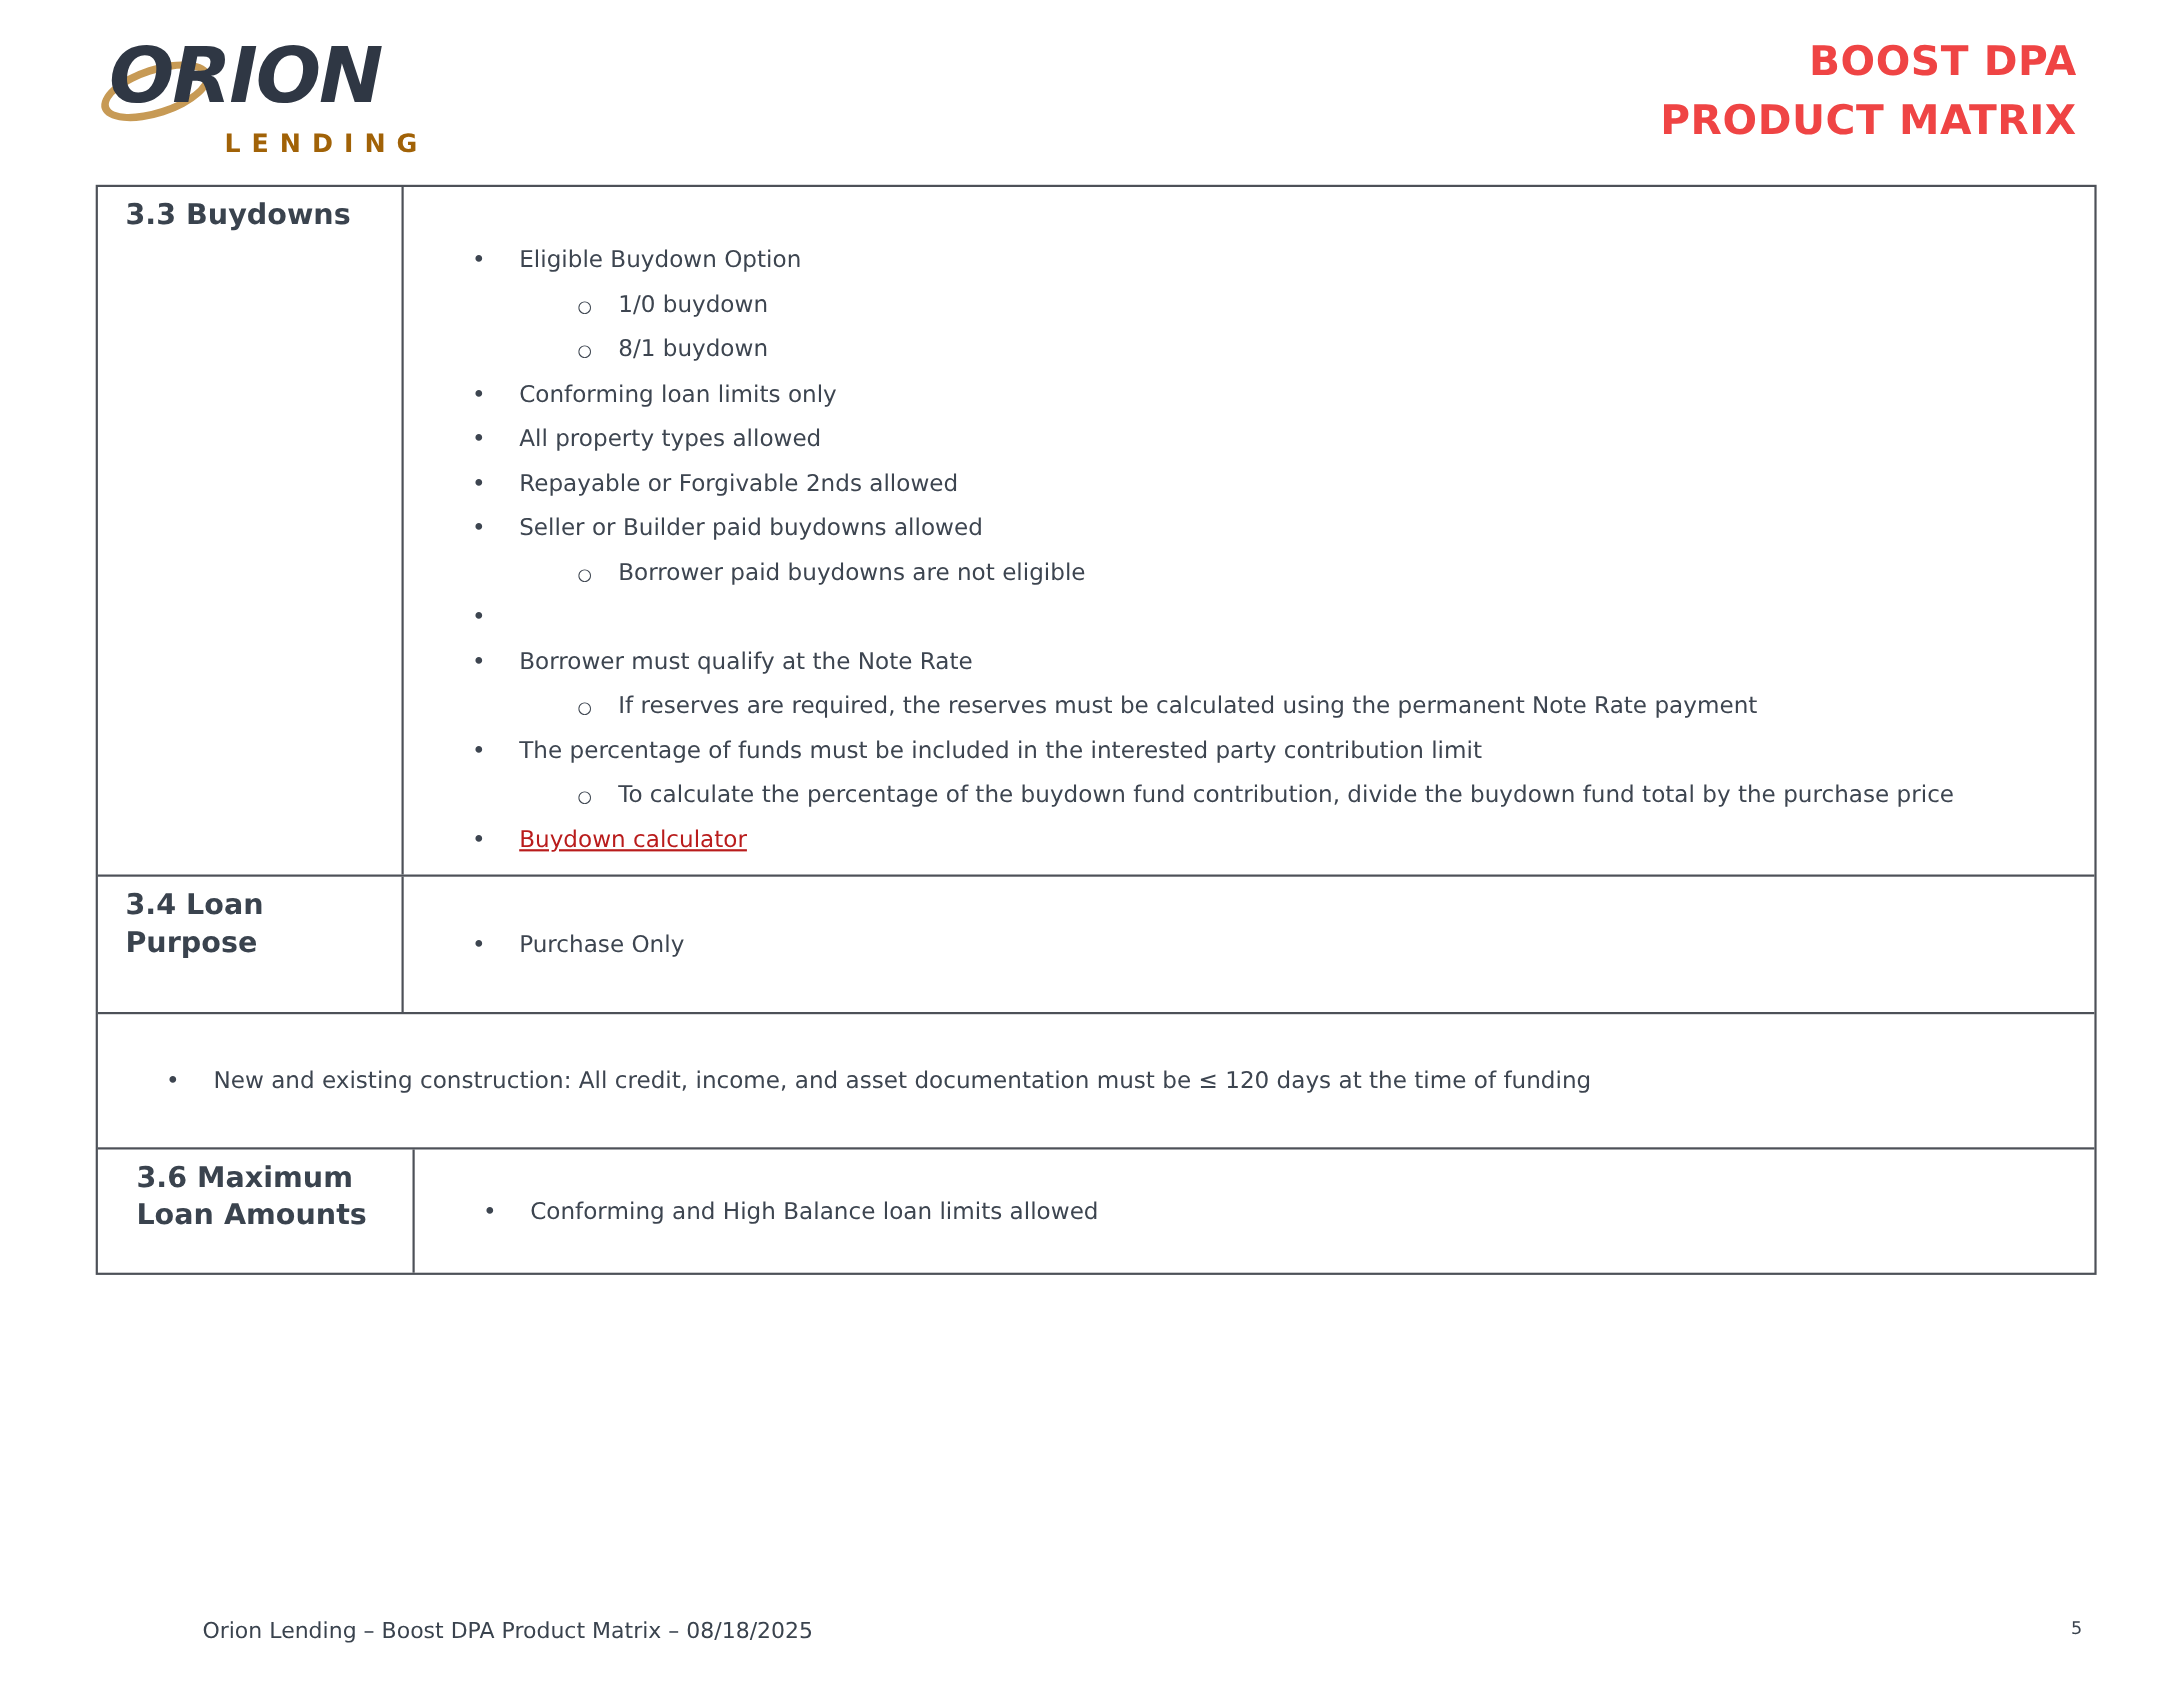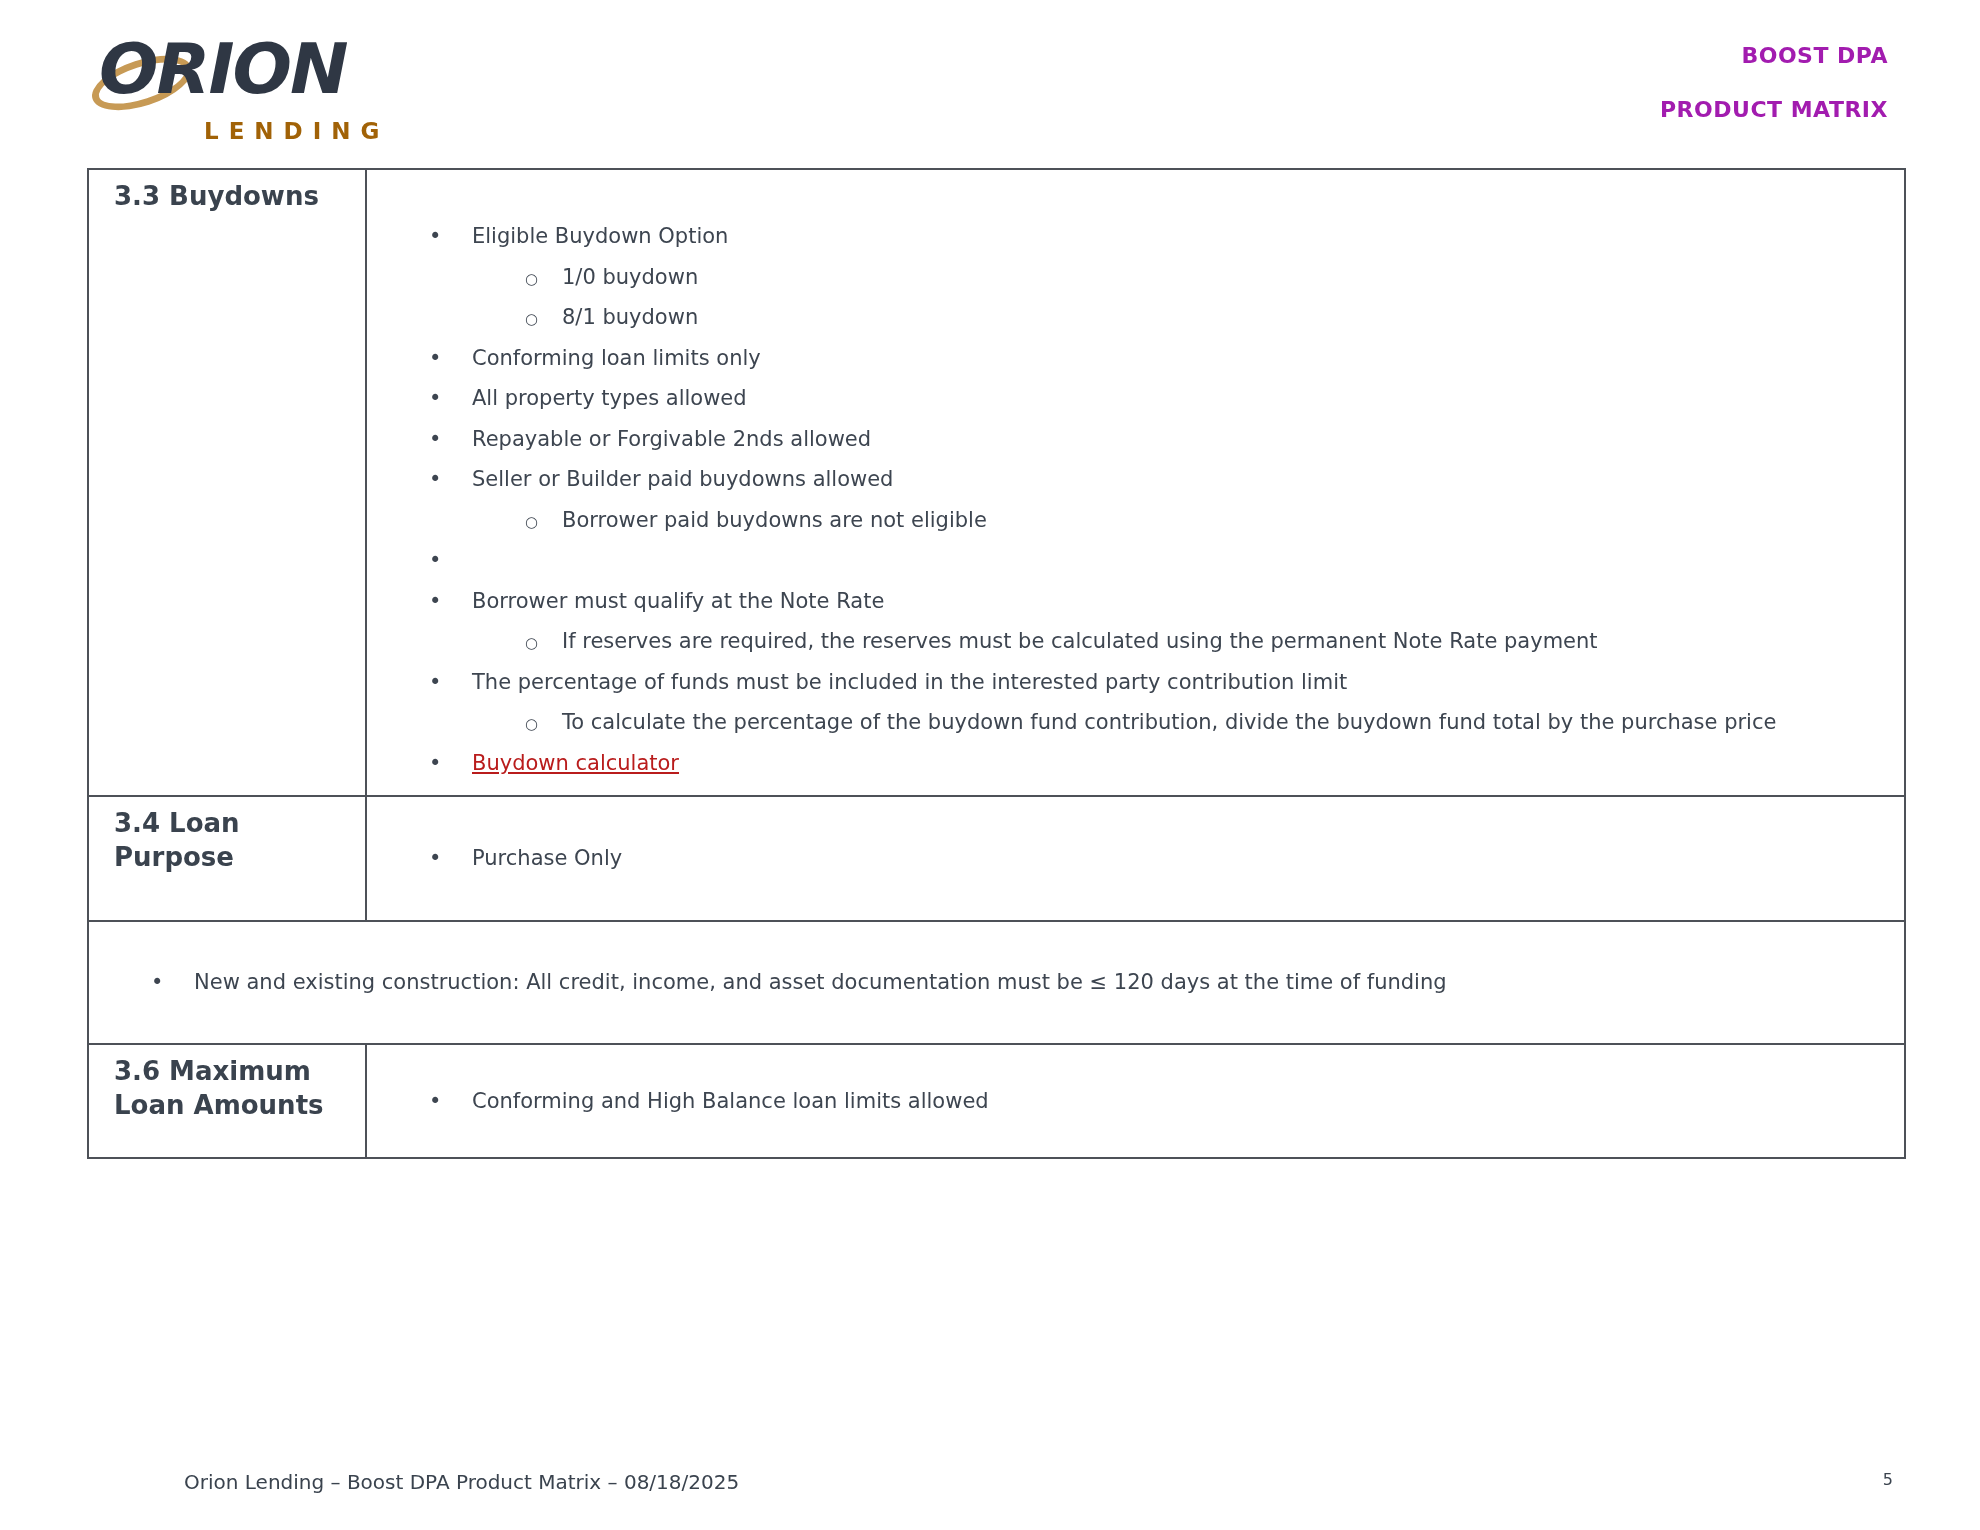--- a/index.html
+++ b/index.html
@@ -23,21 +23,21 @@
     color:#2F3744;
   }
   .brand-sub {
     position:absolute; left:204px; top:118px;
     font-size:23px; font-weight:bold; letter-spacing:10px; color:#a16207;
   }
 
   
   .doc-title { position:absolute; top:40px; right:92px; text-align:right; }
   .title-line {
-    font-size:22px; font-weight:bold; color:#a21caf; line-height:32px;
+    font-size:37px; font-weight:bold; color:#ef4444; line-height:32px;
     letter-spacing:0.5px;
   }
   .title-line + .title-line { margin-top:22px; }
 
   
   .matrix-table {
     position:absolute; left:87px; top:168px; width:1819px;
     border:2px solid #4D5158;
   }
   .table-row { display:flex; border-bottom:2px solid #4D5158; }
@@ -169,21 +169,21 @@
         </div>
       </div>
       <div class="table-row" style="height: 123px;">
         <div class="content-cell">
           <div class="bullet-item lvl1">
             <span class="bullet">•</span>
             <span class="item-text">New and existing construction: All credit, income, and asset documentation must be ≤ 120 days at the time of funding</span>
           </div>
         </div>
       </div>
-      <div class="table-row" style="height: 112px;">
+      <div class="table-row" style="height: 112px; margin-left: 10px;">
         <div class="label-cell">
           <div class="row-label">3.6 Maximum Loan Amounts</div>
         </div>
         <div class="content-cell">
           <div class="bullet-item lvl1">
             <span class="bullet">•</span>
             <span class="item-text">Conforming and High Balance loan limits allowed</span>
           </div>
         </div>
       </div>

